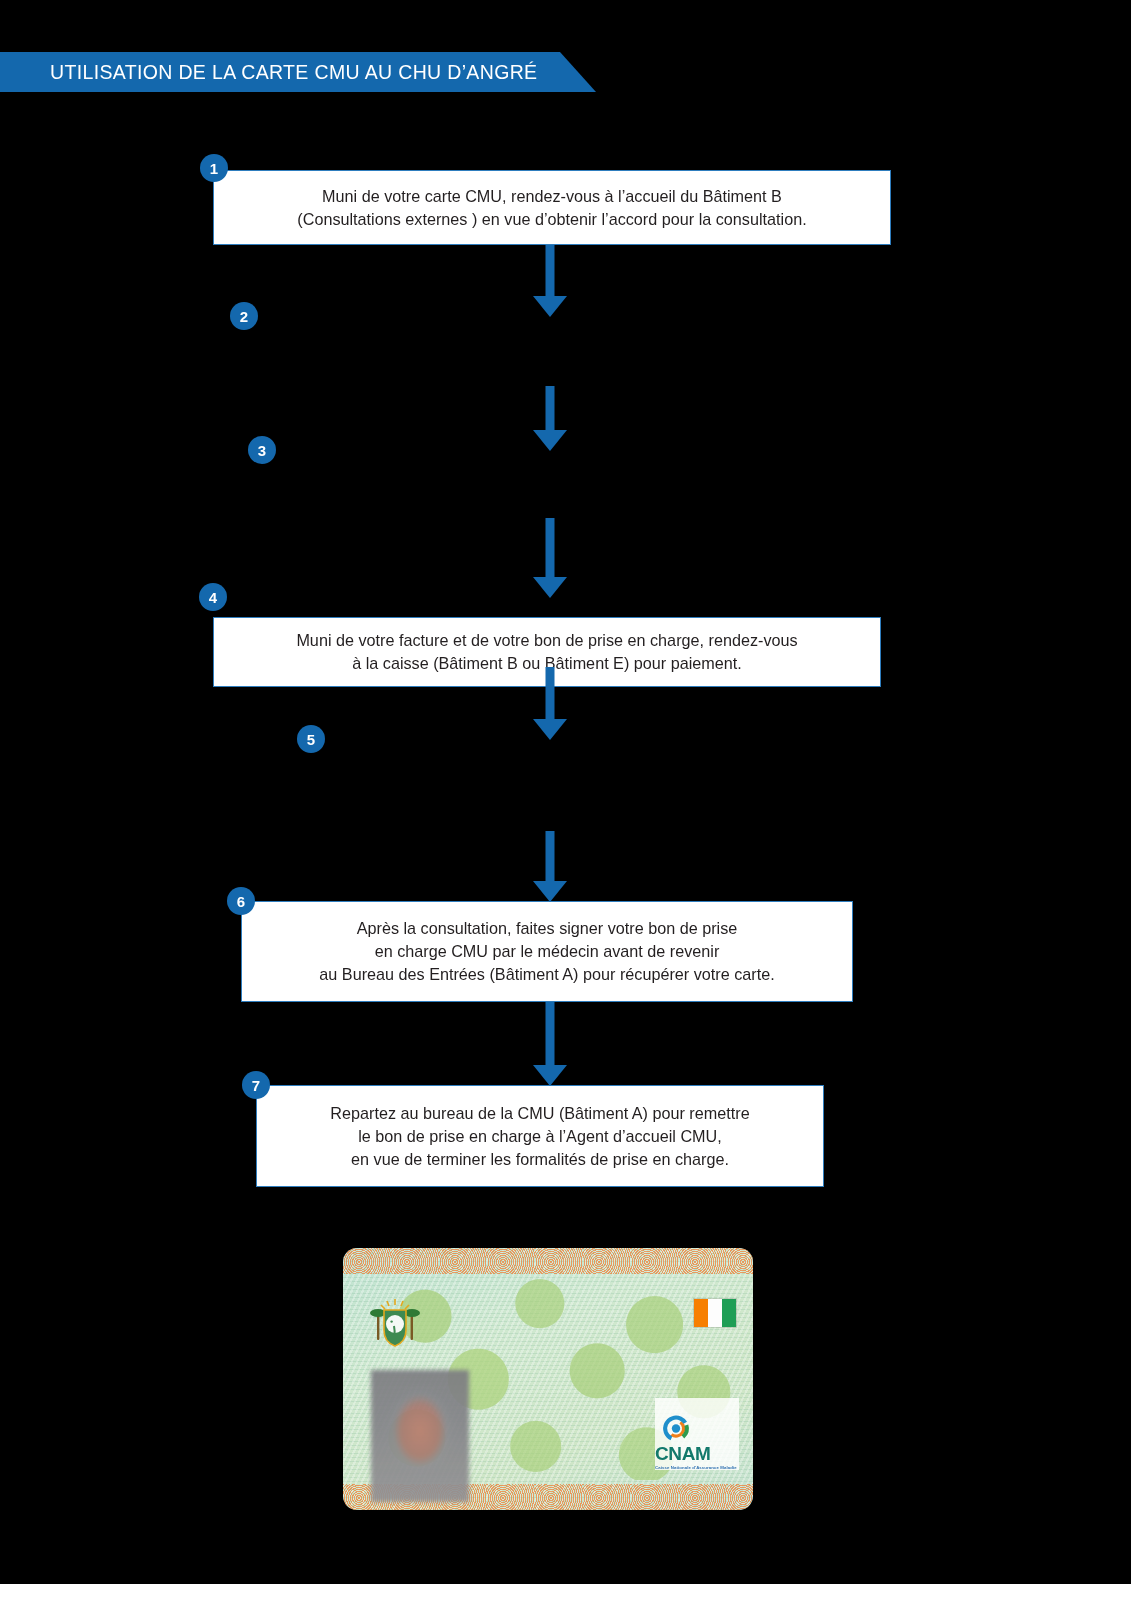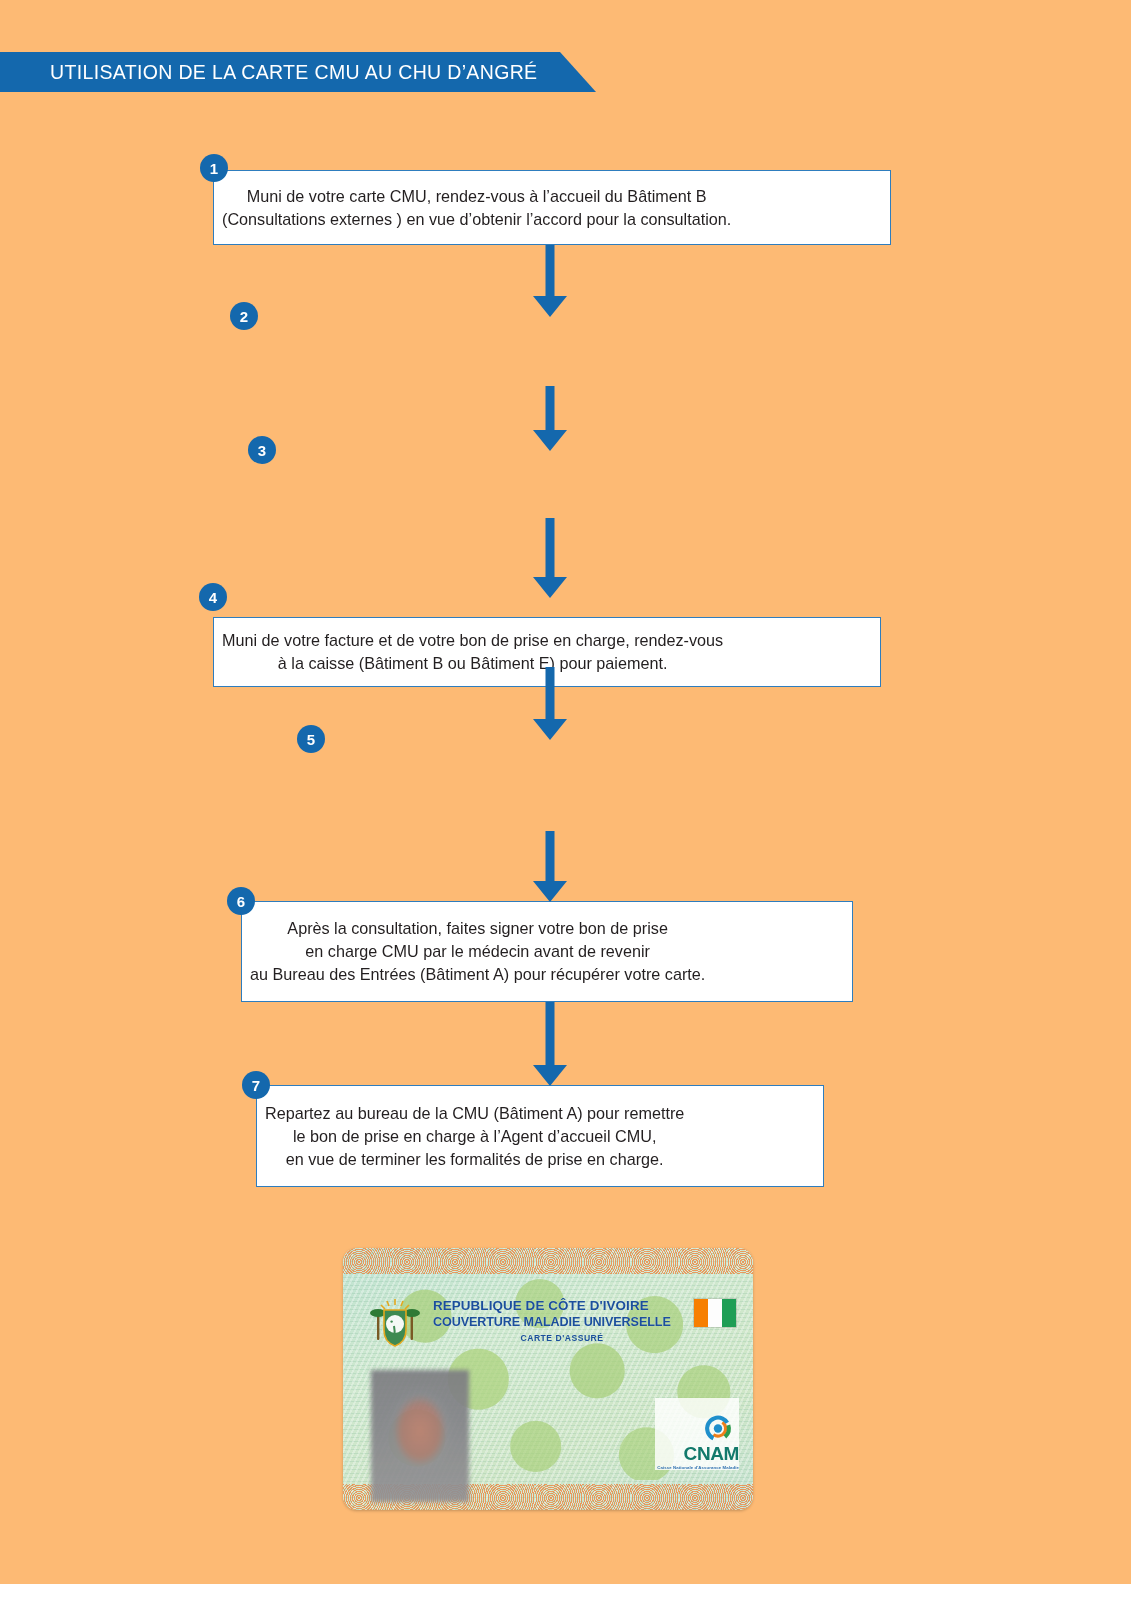--- a/index.html
+++ b/index.html
@@ -7,21 +7,21 @@
     width: 1131px;
     height: 1600px;
     background: #ffffff;
     font-family: "Liberation Sans", sans-serif;
     overflow: hidden;
   }
   #page {
     position: relative;
     width: 1131px;
     height: 1584px;
-    background: #fdba74;
+    background: #000000;
   }
 
   
   .banner {
     position: absolute;
     left: 0;
     top: 52px;
     width: 596px;
     height: 40px;
     background: #1468AD;
@@ -40,20 +40,21 @@
 
   
   .flow { position: absolute; left: 0; top: 0; width: 1131px; height: 1240px; }
 
   .step-box {
     position: absolute;
     border: 1.6px solid #2E7DBE;
     background: #ffffff;
     display: flex;
     align-items: center;
+    justify-content: center;
     text-align: center;
   }
   .step-text {
     color: #231F20;
     font-size: 16.2px;
     line-height: 1.42;
     white-space: pre-line;
     padding: 0 8px;
   }
   .step-badge {
@@ -194,21 +195,21 @@
     opacity: 0.92;
   }
 
   .card-cnam {
     position: absolute;
     right: 14px; bottom: 40px;
     width: 84px; height: 72px;
     background: rgba(255,255,255,0.82);
     display: flex;
     flex-direction: column;
-    align-items: flex-end;
+    align-items: flex-start;
     justify-content: flex-start;
     padding-top: 16px;
   }
   .cnam-mark { width: 42px; height: 36px; }
   .cnam-word {
     color: #12796B;
     font-size: 19px;
     font-weight: 700;
     letter-spacing: -0.4px;
     line-height: 1;
@@ -326,25 +327,20 @@
 
           <path d="M17 12 H39 V32 Q39 44 28 48 Q17 44 17 32 Z" fill="#3E8A52" stroke="#E3A81E" stroke-width="1.6"></path>
 
           <ellipse cx="28" cy="26" rx="9" ry="9" fill="#ffffff" opacity="0.95"></ellipse>
           <path d="M27 28 q1 6 0.6 9" stroke="#3E8A52" stroke-width="2" fill="none"></path>
           <circle cx="24.6" cy="23.6" r="1.2" fill="#3E8A52"></circle>
         </g>
       </svg>
     </div>
 
-    <div class="card-head-text">
-      <div class="card-line1">REPUBLIQUE DE CÔTE D'IVOIRE</div>
-      <div class="card-line2">COUVERTURE MALADIE UNIVERSELLE</div>
-      <div class="card-line3">CARTE D'ASSURÉ</div>
-    </div>
 
     <div class="card-flag">
       <i class="f-or"></i>
         <i class="f-wh"></i>
         <i class="f-gr"></i>
     </div>
 
     <div class="card-photo"></div>
 
     <div class="card-cnam">

